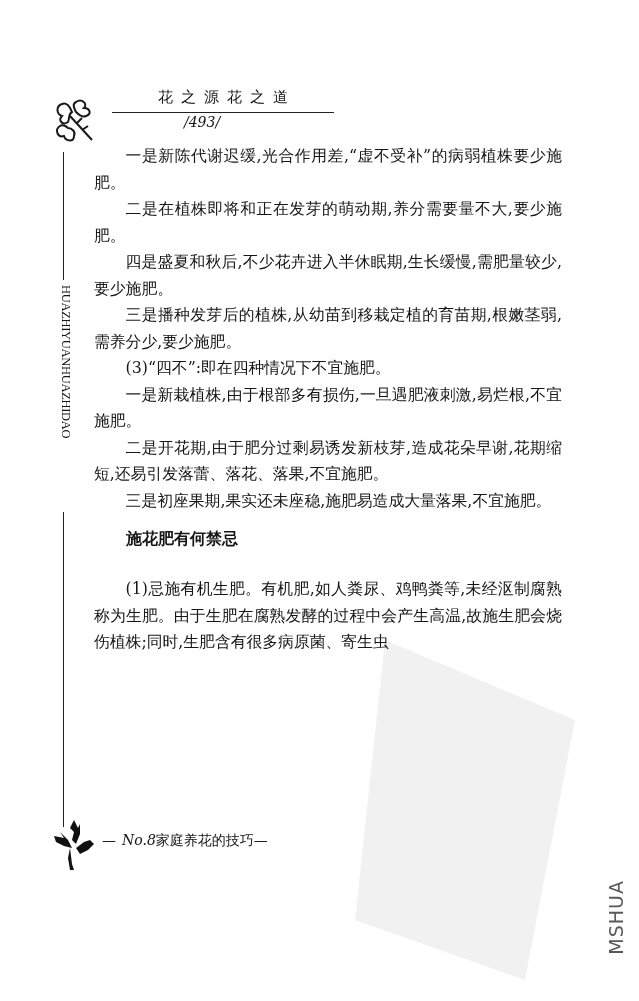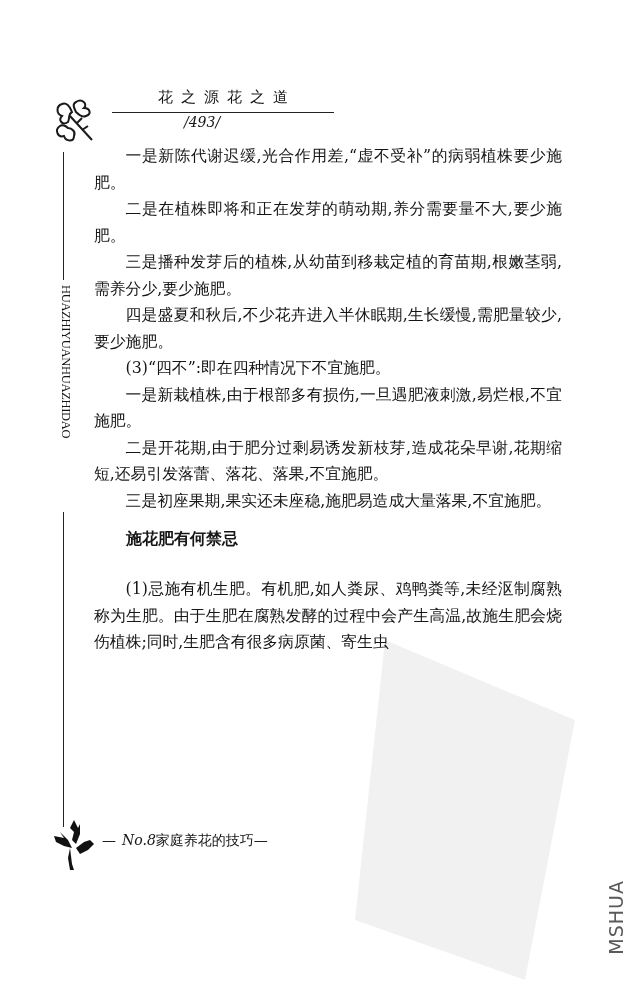--- a/index.html
+++ b/index.html
@@ -55,22 +55,22 @@
 <div class="header-rule"></div>
 <div class="page-number">/493/</div>
 
 <div class="left-rule-top"></div>
 <div class="side-text">HUAZHIYUANHUAZHIDAO</div>
 <div class="left-rule-bottom"></div>
 
 <div class="body-text">
   <p class="para">一是新陈代谢迟缓,光合作用差,“虚不受补”的病弱植株要少施肥。</p>
   <p class="para">二是在植株即将和正在发芽的萌动期,养分需要量不大,要少施肥。</p>
+  <p class="para">四是盛夏和秋后,不少花卉进入半休眠期,生长缓慢,需肥量较少,要少施肥。</p>
   <p class="para">三是播种发芽后的植株,从幼苗到移栽定植的育苗期,根嫩茎弱,需养分少,要少施肥。</p>
-  <p class="para">四是盛夏和秋后,不少花卉进入半休眠期,生长缓慢,需肥量较少,要少施肥。</p>
   <p class="para">(3)“四不”:即在四种情况下不宜施肥。</p>
   <p class="para">一是新栽植株,由于根部多有损伤,一旦遇肥液刺激,易烂根,不宜施肥。</p>
   <p class="para">二是开花期,由于肥分过剩易诱发新枝芽,造成花朵早谢,花期缩短,还易引发落蕾、落花、落果,不宜施肥。</p>
   <p class="para">三是初座果期,果实还未座稳,施肥易造成大量落果,不宜施肥。</p>
   <div class="section-heading">施花肥有何禁忌</div>
   <p class="para">(1)忌施有机生肥。有机肥,如人粪尿、鸡鸭粪等,未经沤制腐熟称为生肥。由于生肥在腐熟发酵的过程中会产生高温,故施生肥会烧伤植株;同时,生肥含有很多病原菌、寄生虫</p>
 </div>
 
 <svg class="leaf-icon" viewBox="0 0 48 54">
   <g fill="#111">

